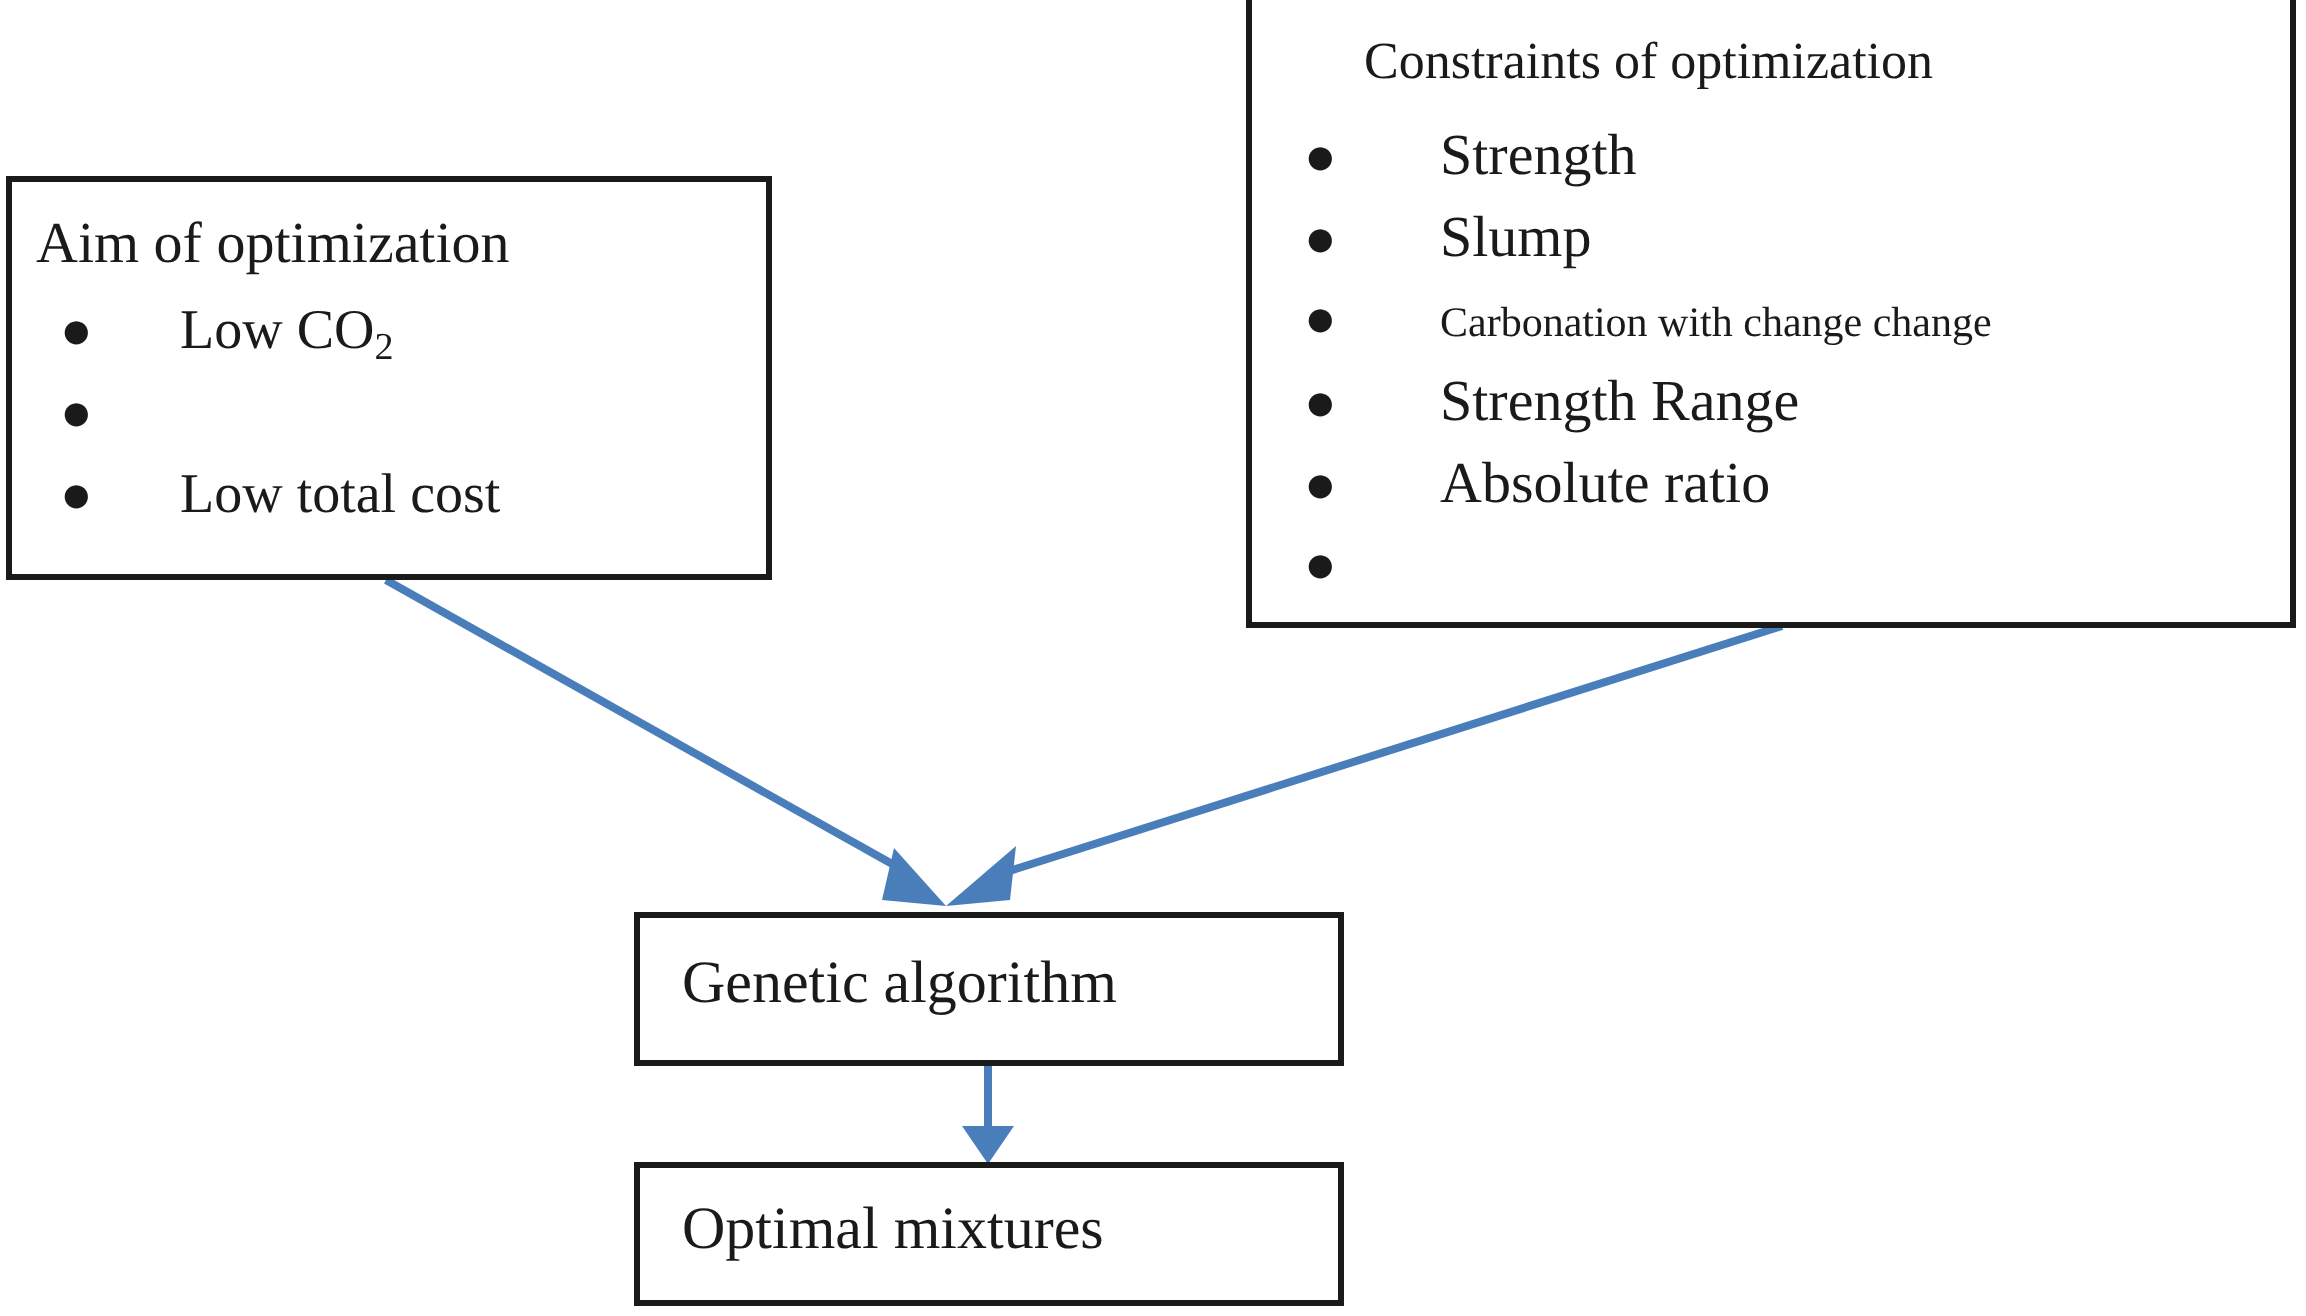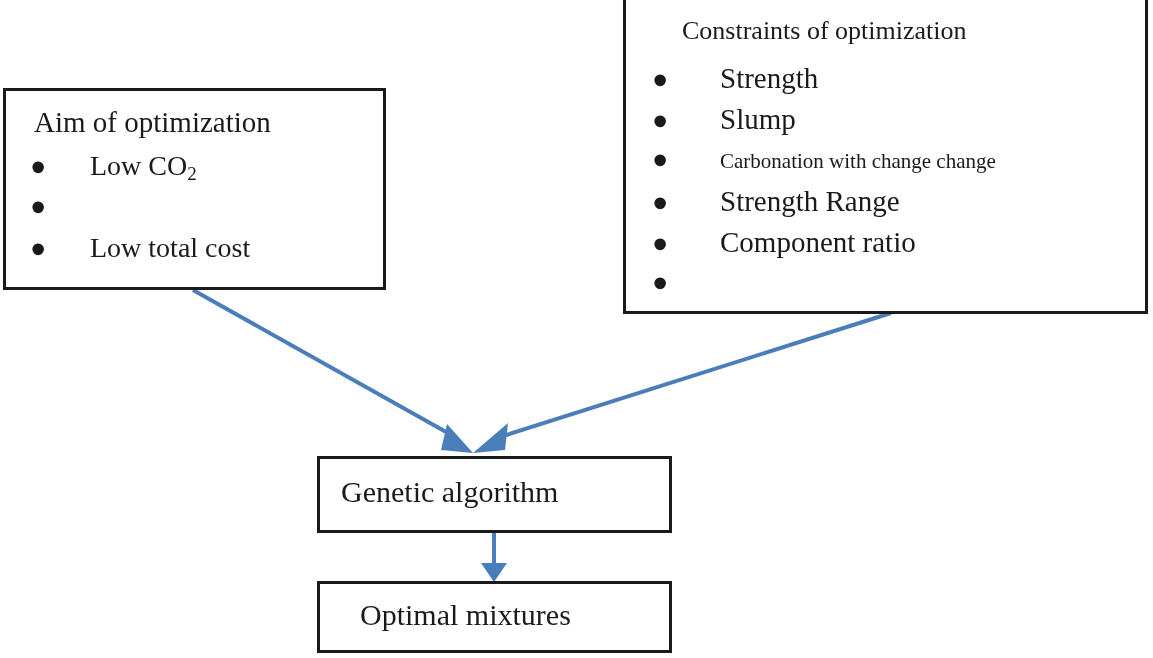--- a/index.html
+++ b/index.html
@@ -87,21 +87,21 @@
     font-size: 27px;
     line-height: 1;
   }
   .bullet-text {
     display: inline-block;
     font-size: 28px;
     line-height: 1;
     white-space: nowrap;
   }
   
-  #aim-heading { left: 34px; top: 108px; }
+  #aim-heading { left: 18px; top: 108px; }
   #aim-list { left: 30px; top: 152px; }
   #aim-list .bullet-row { height: 41px; }
   #aim-list .bullet-dot { width: 60px; }
   #aim-list .bullet-text { font-size: 28px; }
   .sub {
     font-size: 0.68em;
     vertical-align: -0.28em;
   }
   
   #con-heading { left: 650px; top: 18px; font-size: 26px; margin-left: 32px; }
@@ -112,21 +112,21 @@
   #con-list .bullet-row.small .bullet-text { font-size: 21px; }
   
   .box-label {
     position: absolute;
     white-space: nowrap;
     font-size: 30px;
     line-height: 1;
     color: #1a1a1a;
   }
   #genetic-label { left: 341px; top: 477px; }
-  #optimal-label { left: 360px; top: 600px; }
+  #optimal-label { left: 341px; top: 600px; }
 </style>
 </head>
 <body>
 
 <div id="canvas">
 
   <svg class="arrow-layer" viewBox="0 0 1153 658">
 
     <g>
       <line x1="193" y1="290" x2="455" y2="437" stroke="#4A7EBB" stroke-width="4"></line>
@@ -174,21 +174,21 @@
     <li class="bullet-row small">
       <span class="bullet-dot">●</span>
       <span class="bullet-text">Carbonation with change change</span>
     </li>
     <li class="bullet-row">
       <span class="bullet-dot">●</span>
       <span class="bullet-text">Strength Range</span>
     </li>
     <li class="bullet-row">
       <span class="bullet-dot">●</span>
-      <span class="bullet-text">Component ratio</span>
+      <span class="bullet-text">Absolute ratio</span>
     </li>
     <li class="bullet-row">
       <span class="bullet-dot">●</span>
     </li>
   </ul>
 
   <div class="box" id="box-genetic"></div>
   <div class="box-label" id="genetic-label">Genetic algorithm</div>
 
   <div class="box" id="box-optimal"></div>

